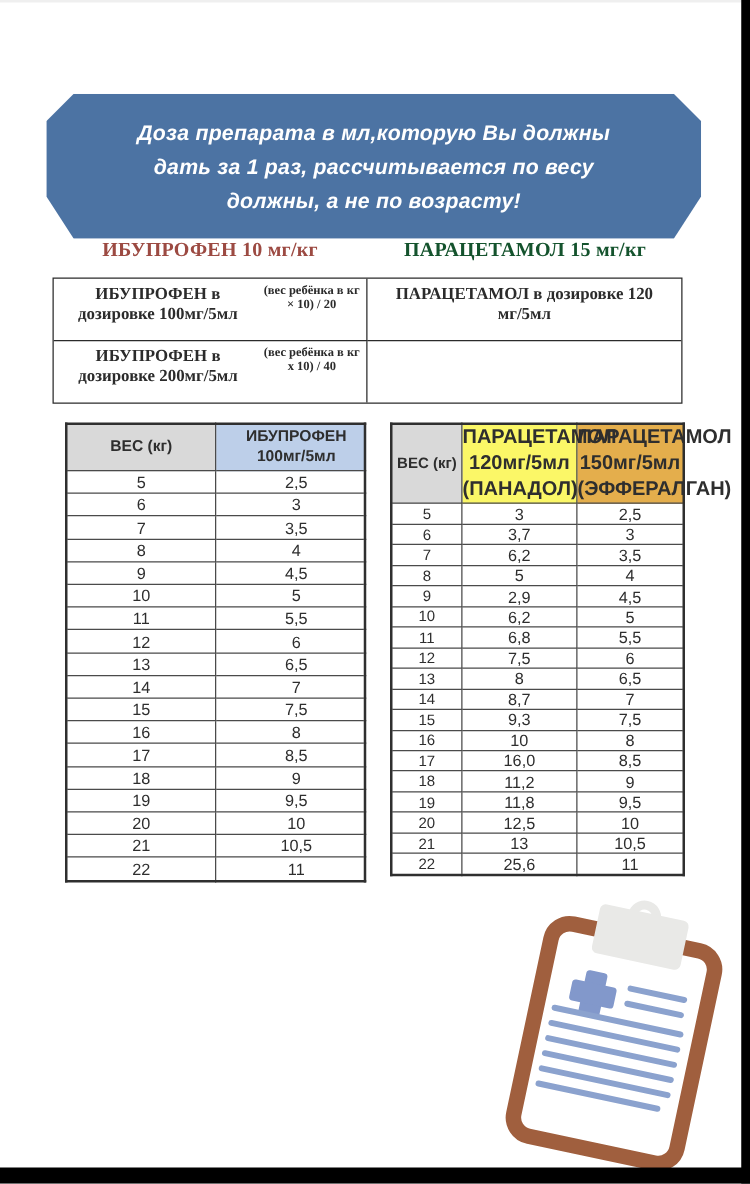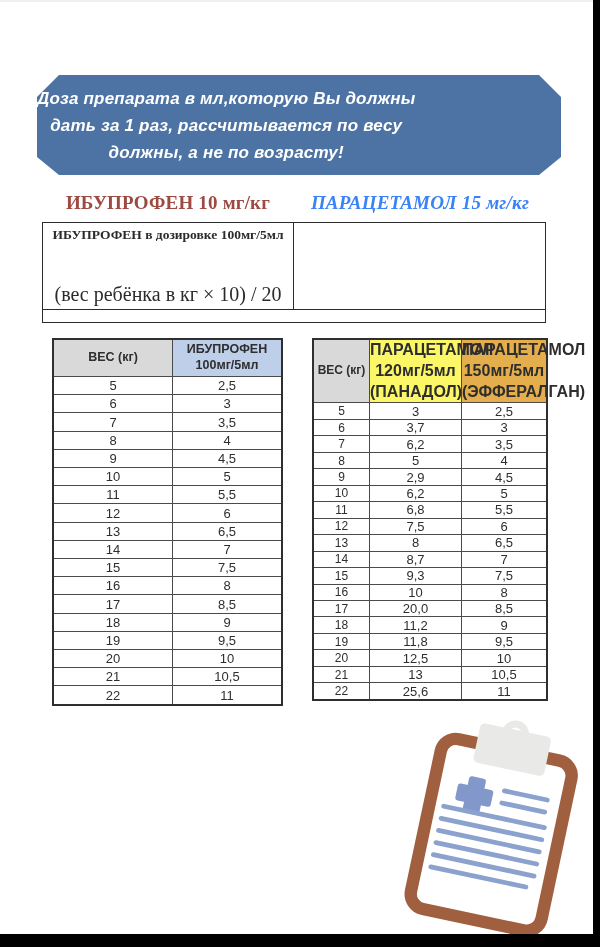--- a/index.html
+++ b/index.html
@@ -6,68 +6,68 @@
   body{
     width:600px;height:947px;position:relative;background:#ffffff;
     font-family:"Liberation Sans",sans-serif;overflow:hidden;
   }
   .top-line{position:absolute;left:0;top:0;width:593px;height:2px;background:#efefef;}
   .right-strip{position:absolute;left:593px;top:0;width:7px;height:947px;background:#000;}
   .bottom-bar{position:absolute;left:0;top:934px;width:600px;height:13px;background:#000;}
 
   
   .banner{
-    position:absolute;left:37px;top:75px;width:524px;height:100px;
+    position:absolute;left:37px;top:75px;width:524px;height:116px;
     clip-path:polygon(22px 0,502px 0,100% 22px,100% 82px,502px 100%,22px 100%,0 82px,0 22px);
-    display:flex;align-items:center;
+    display:flex;align-items:center;justify-content:center;
   }
   .banner-text{
     color:#ffffff;font-weight:bold;font-style:italic;font-size:17px;line-height:27px;
     text-align:center;letter-spacing:.2px;
   }
   .banner-text span{display:block;}
 
   
   .heading{
     position:absolute;top:192px;height:22px;font-family:"Liberation Serif",serif;
-    font-weight:bold;font-size:19px;text-align:center;letter-spacing:.2px;
+    font-weight:bold;font-size:16px;text-align:center;letter-spacing:.2px;
   }
   .heading.left{left:42px;width:252px;}
   .heading.right{left:294px;width:252px;}
 
   
   .formula-table{
     position:absolute;left:42px;top:222px;width:504px;height:101px;
     display:grid;grid-template-columns:1fr 1fr;grid-template-rows:1fr 1fr;
     border:1.5px solid #2b2b2b;box-sizing:border-box;
     font-family:"Liberation Serif",serif;color:#2b2b2b;
   }
   .fcell{
-    display:flex;flex-direction:column;justify-content:space-between;
+    display:flex;flex-direction:row;justify-content:space-between;
     text-align:center;padding:4px 2px 2px 2px;box-sizing:border-box;
   }
   .fcell.c0{border-right:1.5px solid #2b2b2b;border-bottom:1.5px solid #2b2b2b;}
   .fcell.c1{border-bottom:1.5px solid #2b2b2b;}
   .fcell.c2{border-right:1.5px solid #2b2b2b;}
   .fcell .drug{font-weight:bold;font-size:13.5px;}
-  .fcell .formula{font-weight:normal;font-size:20px;padding-bottom:1px;margin-top:40px;}
+  .fcell .formula{font-weight:bold;font-size:10px;padding-bottom:1px;}
 
   
   table.dose{
     position:absolute;border-collapse:collapse;table-layout:fixed;
     border:2px solid #2f2f2f;color:#2e2e2e;
   }
   table.dose th,table.dose td{
     border:1px solid #4a4a4a;text-align:center;vertical-align:middle;padding:0;
   }
   table.dose td{font-size:13px;font-weight:normal;}
   .t-left{left:52px;top:338px;width:226px;height:368px;}
   .t-left th{height:36px;font-size:12.5px;line-height:1.25;}
   .t-left th:nth-child(1),.t-left td:nth-child(1){width:118px;}
-  .t-left th:nth-child(2),.t-left td:nth-child(2){width:108px;}
+  .t-left th:nth-child(2),.t-left td:nth-child(2){width:108px;padding-left:10px;}
   .t-right{left:312px;top:338px;width:230px;height:363px;}
   .t-right th{height:55px;font-size:16px;line-height:1.3;}
   .t-right th:nth-child(1),.t-right td:nth-child(1){width:55px;font-size:12px;}
   .t-right th:nth-child(2),.t-right td:nth-child(2){width:91px;}
   .t-right th:nth-child(3),.t-right td:nth-child(3){width:84px;}
   .t-right td{font-size:12.5px;}
 
   
   .clipboard-wrap{
     position:absolute;left:392px;top:712px;width:202px;height:224px;
@@ -81,28 +81,33 @@
 
 <div class="banner" style="background: rgb(76, 115, 163);">
   <div class="banner-text">
     <span>Доза препарата в мл,которую Вы должны</span>
     <span>дать за 1 раз, рассчитывается по весу</span>
     <span>должны, а не по возрасту!</span>
   </div>
 </div>
 
 <div class="heading left" style="color: rgb(156, 74, 66);">ИБУПРОФЕН 10 мг/кг</div>
-<div class="heading right" style="color: #3b82f6; font-style: italic;">ПАРАЦЕТАМОЛ 15 мг/кг</div>
+<div class="heading right" style="color: #14532d;">ПАРАЦЕТАМОЛ 15 мг/кг</div>
 
 <div class="formula-table">
   <div class="fcell c0">
     <div class="drug">ИБУПРОФЕН в дозировке 100мг/5мл</div>
     <div class="formula">(вес ребёнка в кг × 10) / 20</div>
   </div>
   <div class="fcell c1">
+    <div class="drug">ПАРАЦЕТАМОЛ в дозировке 120 мг/5мл</div>
+  </div>
+  <div class="fcell c2">
+    <div class="drug">ИБУПРОФЕН в дозировке 200мг/5мл</div>
+    <div class="formula">(вес ребёнка в кг x 10) / 40</div>
   </div>
   <div class="fcell c3">
   </div>
 </div>
 
 <table class="dose t-left">
     <thead>
       <tr>
         <th style="background: rgb(217, 217, 217);">ВЕС (кг)</th>
         <th style="background: rgb(189, 207, 233);">ИБУПРОФЕН<br>100мг/5мл</th>
@@ -247,21 +252,21 @@
         <td>9,3</td>
         <td>7,5</td>
       </tr>
       <tr>
         <td>16</td>
         <td>10</td>
         <td>8</td>
       </tr>
       <tr>
         <td>17</td>
-        <td>20,0</td>
+        <td>16,0</td>
         <td>8,5</td>
       </tr>
       <tr>
         <td>18</td>
         <td>11,2</td>
         <td>9</td>
       </tr>
       <tr>
         <td>19</td>
         <td>11,8</td>

